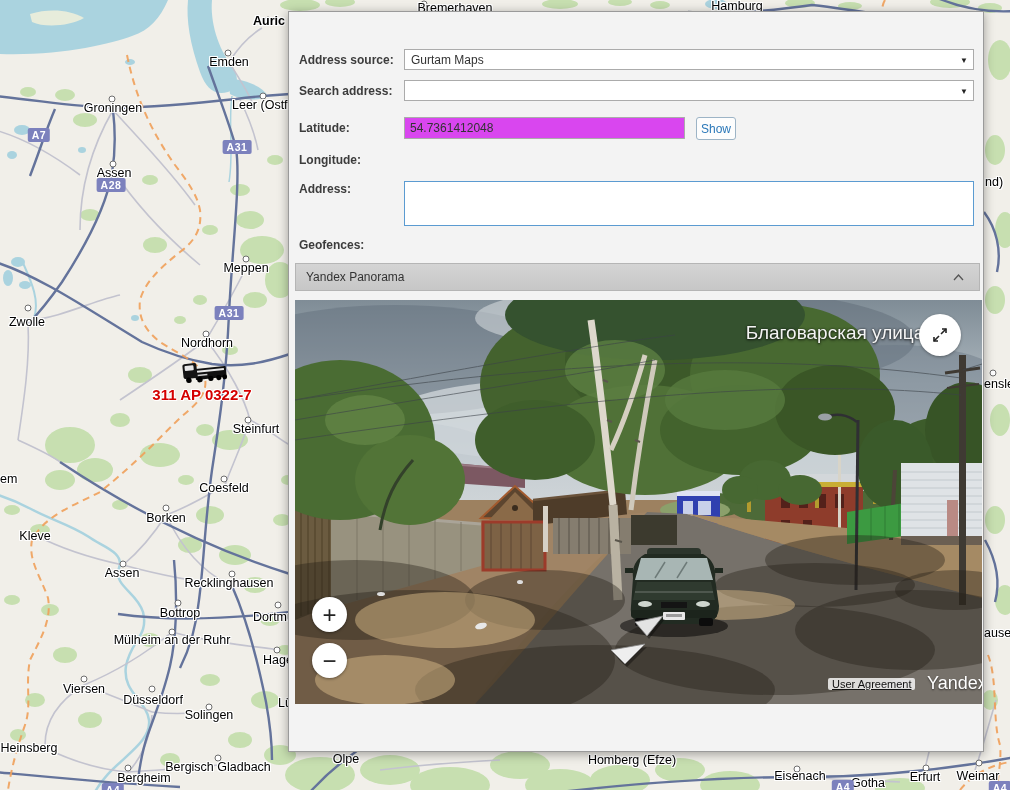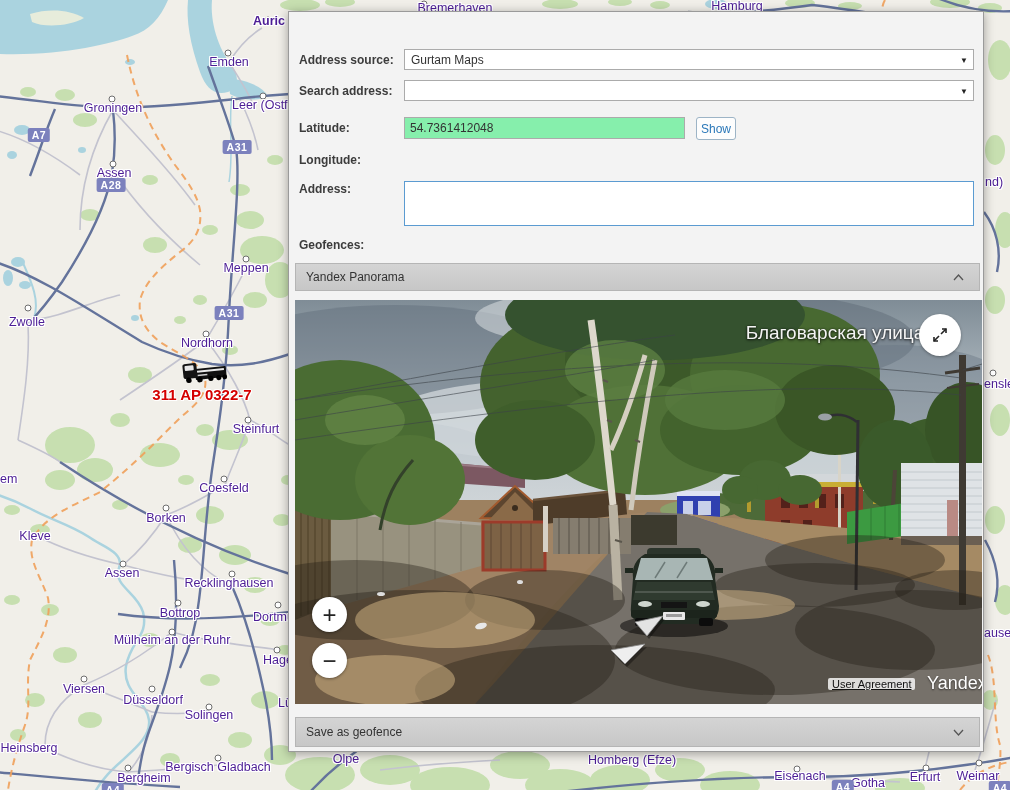--- a/index.html
+++ b/index.html
@@ -1,21 +1,21 @@
 <!DOCTYPE html>
 <html><head>
 <meta charset="utf-8">
 <style>
   html,body{margin:0;padding:0;}
   body{font-family:"Liberation Sans",sans-serif;background:#e8e8e8;}
   #stage{position:relative;width:1010px;height:790px;overflow:hidden;background:#f1efe9;}
   #map-svg{position:absolute;left:0;top:0;}
   
   #map-overlay{position:absolute;left:0;top:0;width:1010px;height:790px;}
-  .map-city{position:absolute;transform:translate(-50%,-50%);font-size:12.5px;color:#4c1d95;white-space:nowrap;
+  .map-city{position:absolute;transform:translate(-50%,-50%);font-size:12.5px;color:#000000;white-space:nowrap;
     text-shadow:-1px 0 #fff,1px 0 #fff,0 -1px #fff,0 1px #fff,-1px -1px #fff,1px 1px #fff,1px -1px #fff,-1px 1px #fff;}
   .map-city.anchor-left{transform:translate(0,-50%);}
   .map-marker{position:absolute;width:7px;height:7px;border:1.5px solid #6e6e6e;background:#fff;border-radius:50%;
     transform:translate(-50%,-50%);box-sizing:border-box;}
   .map-shield{position:absolute;transform:translate(-50%,-50%);background:#7c81bd;color:#fff;font-size:10.5px;
     font-weight:bold;padding:1px 4px;border-radius:2px;letter-spacing:.5px;}
   #unit-label{position:absolute;transform:translate(-50%,-50%);font-size:15px;font-weight:bold;white-space:nowrap;
     text-shadow:-1px 0 #fff,1px 0 #fff,0 -1px #fff,0 1px #fff,-1px -1px #fff,1px 1px #fff;}
   
   .dialog{position:absolute;left:288px;top:11px;width:696px;height:741px;background:#f3f3f3;
@@ -23,21 +23,21 @@
   .dialog-header{position:absolute;left:0;top:0;right:0;height:24px;background:linear-gradient(#d2d2d2,#c6c6c6);
     border-bottom:1px solid #b0b0b0;display:flex;align-items:center;}
   .dialog-title{font-size:12px;font-weight:bold;color:#333;padding-left:10px;}
   .hdr-icons{position:absolute;right:8px;top:0;height:24px;display:flex;align-items:center;gap:10px;}
   .hdr-btn{width:14px;height:14px;display:flex;align-items:center;justify-content:center;cursor:pointer;}
   .fld-label{position:absolute;left:10px;font-size:12px;font-weight:bold;color:#3c3c3c;transform:translateY(-50%);white-space:nowrap;}
   .combo{position:absolute;left:115px;width:570px;height:21px;background:#fff;border:1px solid #ababab;box-sizing:border-box;
     display:flex;align-items:center;font-size:12px;color:#333;padding:0 18px 0 6px;cursor:pointer;}
   .combo .arr{position:absolute;right:5px;top:50%;transform:translateY(-50%);font-size:8px;color:#222;}
   .tbox{position:absolute;left:115px;width:281px;height:22px;border:1px solid #ababab;box-sizing:border-box;
-    font-size:12px;color:#333;padding:0 5px;font-family:"Liberation Sans",sans-serif;background:#86efac;}
+    font-size:12px;color:#333;padding:0 5px;font-family:"Liberation Sans",sans-serif;background:#d946ef;}
   .show-btn{position:absolute;left:407px;width:40px;height:23px;background:#fdfdfd;border:1px solid #9db4c6;border-radius:3px;
     font-size:12px;color:#2a77b8;display:flex;align-items:center;justify-content:center;cursor:pointer;box-sizing:border-box;}
   .addr-area{position:absolute;left:115px;top:169px;width:570px;height:45px;border:1px solid #5b9bd1;box-sizing:border-box;
     background:#fff;resize:none;font-family:"Liberation Sans",sans-serif;font-size:12px;outline:none;}
   .sect-bar{position:absolute;left:6px;width:685px;height:28px;background:linear-gradient(#d4d4d4,#c7c7c7);
     border:1px solid #b5b5b5;box-sizing:border-box;display:flex;align-items:center;cursor:pointer;}
   .sect-bar .sect-label{font-size:12px;color:#333;padding-left:10px;}
   .sect-chevron{position:absolute;right:14px;top:50%;transform:translateY(-50%);}
   
   .pano{position:absolute;left:6px;top:288px;width:687px;height:404px;background:#8d98a0;overflow:hidden;cursor:grab;}
@@ -591,22 +591,14 @@
         </svg>
       </div>
 
       <div class="pano-zoom" id="zoom-in">+</div>
       <div class="pano-zoom" id="zoom-out">−</div>
 
       <span class="pano-ua">User Agreement</span>
       <span class="pano-brand">Yandex</span>
     </div>
 
-    <div class="sect-bar" style="top:705px;height:30px">
-      <span class="sect-label">Save as geofence</span>
-      <span class="sect-chevron">
-        <svg width="13" height="9" viewBox="0 0 13 9">
-            <polyline points="2,2 6.5,7 11,2" fill="none" stroke="#555" stroke-width="1.3"></polyline>
-          </svg>
-      </span>
-    </div>
   </div>
 </div>
 
 </body></html>

